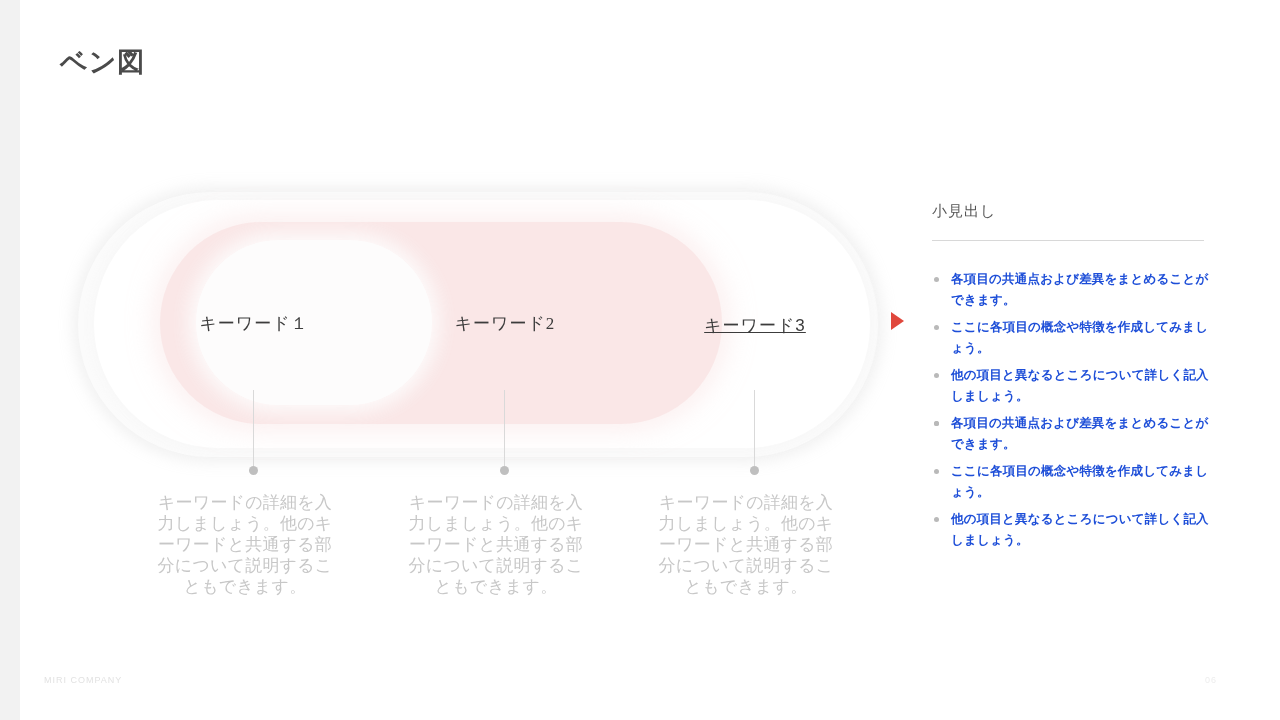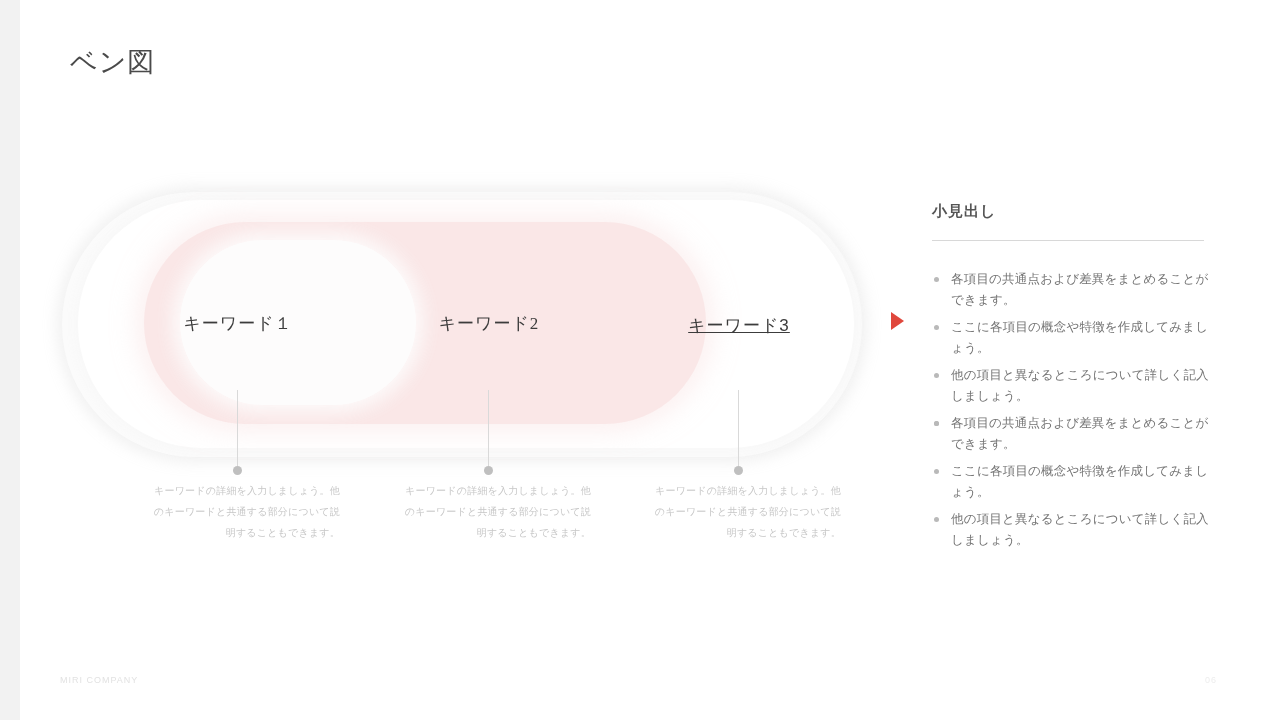--- a/index.html
+++ b/index.html
@@ -21,34 +21,34 @@
     left: 0;
     top: 0;
     width: 20px;
     height: 720px;
     background: #f2f2f2;
   }
 
   
   #page-title {
     position: absolute;
-    left: 70px;
+    left: 60px;
     top: 42px;
     font-size: 27px;
     line-height: 40px;
     color: #4a4a4a;
     letter-spacing: 1px;
-    font-weight: 400;
+    font-weight: 700;
     white-space: nowrap;
   }
 
   
   #venn-area {
     position: absolute;
-    left: 52px;
+    left: 68px;
     top: 182px;
     width: 830px;
     height: 300px;
   }
 
   .pill {
     position: absolute;
     border-radius: 999px;
   }
   
@@ -118,25 +118,25 @@
     margin-left: -4px;
   }
   #connector-line-1, #connector-dot-1 { left: 185px; }
   #connector-line-2, #connector-dot-2 { left: 436px; }
   #connector-line-3, #connector-dot-3 { left: 686px; }
 
   
   .caption {
     position: absolute;
     width: 190px;
-    top: 480px;
-    font-size: 10px;
+    top: 492px;
+    font-size: 17px;
     line-height: 21px;
     color: #c7c7c7;
-    text-align: right;
+    text-align: center;
     letter-spacing: 0.2px;
   }
   #caption-1 { left: 150px; }
   #caption-2 { left: 401px; }
   #caption-3 { left: 651px; }
 
   
   #arrow-marker {
     position: absolute;
     left: 891px;
@@ -154,56 +154,57 @@
     left: 932px;
     top: 200px;
     width: 278px;
   }
   #sidebar-heading {
     font-size: 15px;
     color: #555555;
     letter-spacing: 1px;
     line-height: 22px;
     margin: 0 0 18px 0;
-    font-weight: 700;
+    font-weight: 400;
   }
   #sidebar-divider {
     width: 272px;
     height: 1px;
     background: #d8d8d8;
     margin-bottom: 28px;
   }
   #sidebar-bullets {
     list-style: none;
     margin: 0;
     padding: 0;
   }
   #sidebar-bullets li {
     position: relative;
     padding-left: 19px;
     font-size: 12.5px;
     line-height: 21px;
-    color: #737373;
+    color: #1d4ed8;
     margin-bottom: 6px;
     letter-spacing: 0.2px;
+    font-weight: bold;
   }
   #sidebar-bullets li .bullet-dot {
     position: absolute;
     left: 2px;
     top: 8px;
     width: 5px;
     height: 5px;
     border-radius: 50%;
     background: #b9b9b9;
   }
 
   
   #footer-company {
     position: absolute;
-    left: 60px;
+    left: 44px;
     top: 675px;
     font-size: 9px;
     letter-spacing: 1px;
     color: #e2e2e2;
   }
   #footer-page-number {
     position: absolute;
     left: 1205px;
     top: 675px;
     font-size: 9px;

